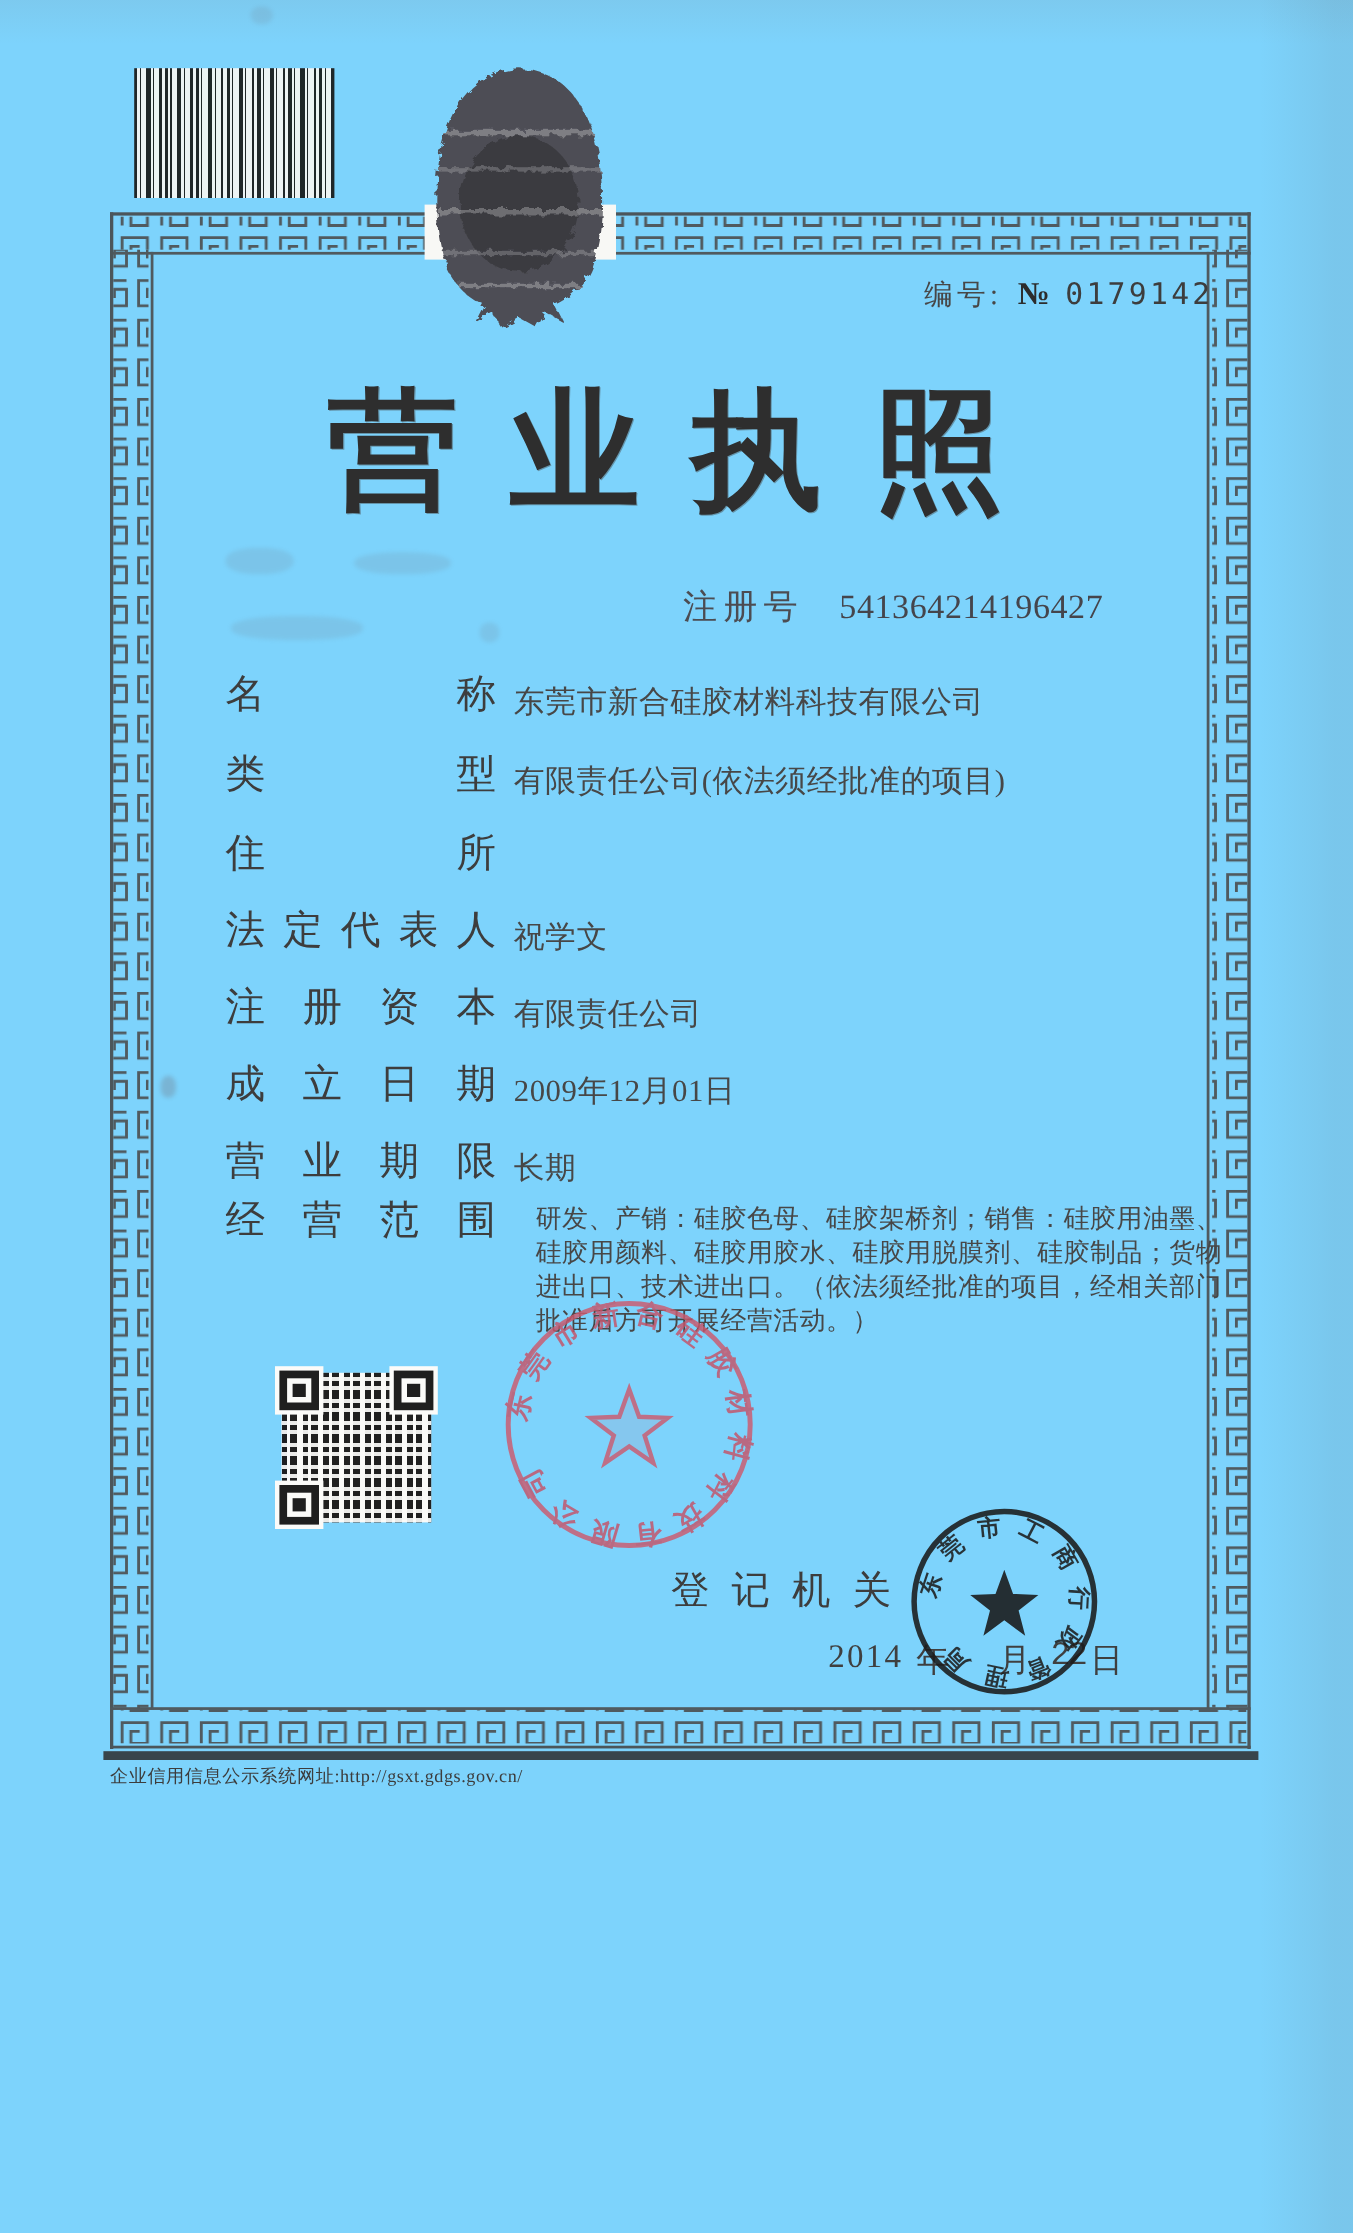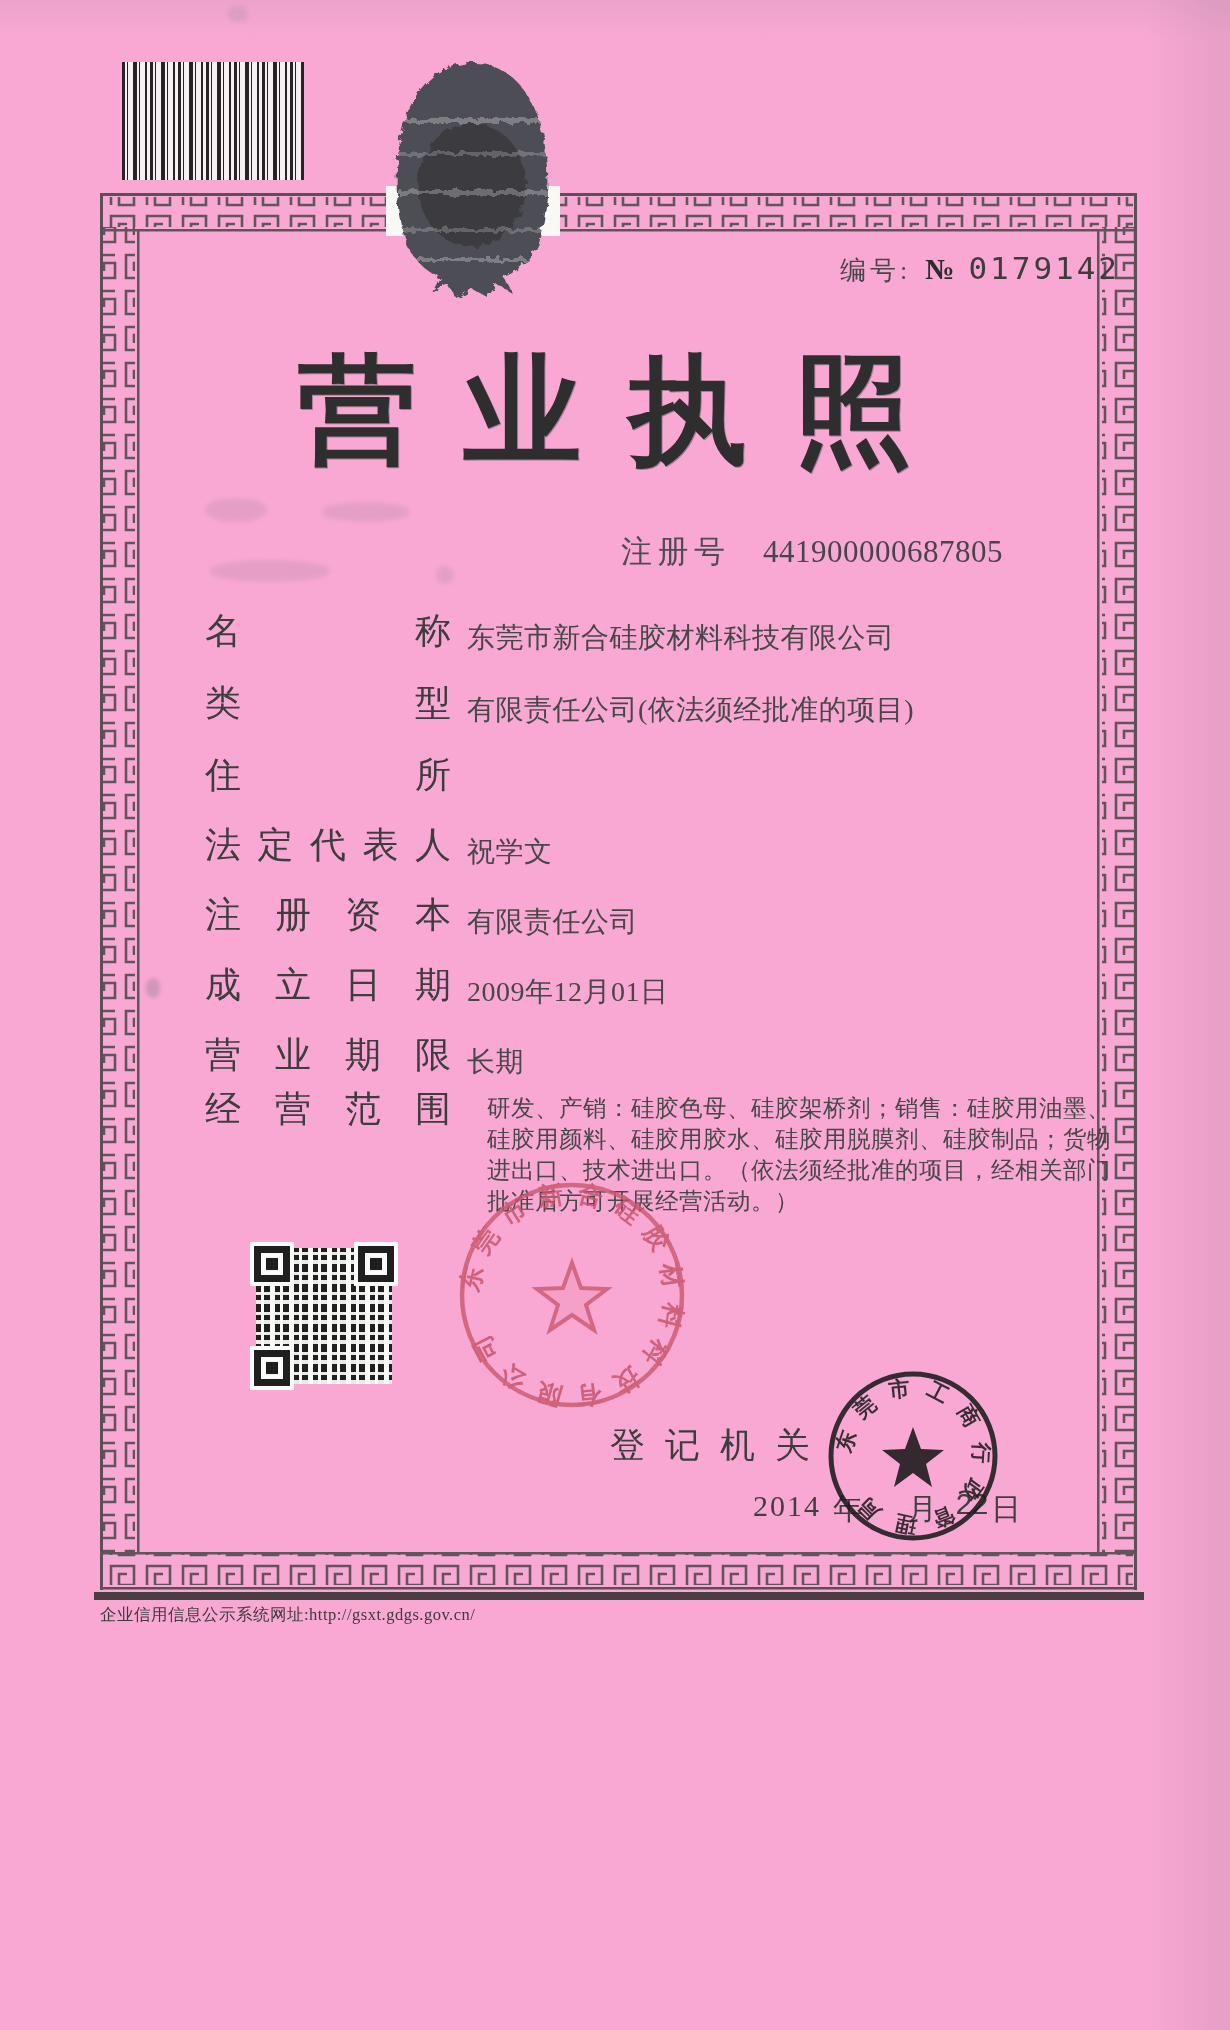--- a/index.html
+++ b/index.html
@@ -1,33 +1,33 @@
 <!DOCTYPE html>
 <html lang="zh"><head>
 <meta charset="utf-8">
 <style>
   html,body{margin:0;padding:0;background:#e9e9e6;}
-  #page{position:relative;width:1230px;height:2030px;background:#f9a8d4;overflow:hidden;
+  #page{position:relative;width:1230px;height:2030px;background:#7dd3fc;overflow:hidden;
         font-family:"Liberation Serif", serif;color:#3a3a3a;}
   .abs{position:absolute;}
   
   .shade-right{left:1145px;top:0;width:85px;height:2030px;
     background:linear-gradient(90deg,rgba(0,0,0,0) 0%,rgba(90,90,95,.10) 80%);}
   .shade-top{left:0;top:0;width:1230px;height:40px;
     background:linear-gradient(180deg,rgba(120,120,125,.10),rgba(0,0,0,0));}
   
   .barcode{left:122px;top:62px;width:182px;height:118px;opacity:.93;filter:blur(.3px);
     background:repeating-linear-gradient(90deg,#1a1a1a 0 3px,#f6f6f4 3px 5px,#1a1a1a 5px 6px,
       #f6f6f4 6px 11px,#1a1a1a 11px 15px,#f6f6f4 15px 17px,#1a1a1a 17px 18px,#f6f6f4 18px 23px,
       #1a1a1a 23px 25px,#f6f6f4 25px 28px);}
   
   .serial{left:840px;top:250px;display:flex;align-items:baseline;gap:14px;}
   .serial .lab{font-size:26px;letter-spacing:4px;color:#474747;}
   .serial .sym{font-size:29px;font-weight:bold;color:#2c2c2c;}
-  .serial .num{font-size:31px;letter-spacing:3px;color:#3d3d3d;font-family:"DejaVu Sans Mono",monospace;}
+  .serial .num{font-size:27px;letter-spacing:3px;color:#3d3d3d;font-family:"DejaVu Sans Mono",monospace;}
   
   .title{left:298px;top:340px;width:614px;display:flex;justify-content:space-between;
     font-family:"Liberation Sans",sans-serif;font-weight:bold;font-size:118px;line-height:1.2;
     color:#2e2e2e;text-shadow:1px 1px 0 rgba(70,70,70,.45);}
   
   .regno{left:621px;top:531px;display:flex;align-items:baseline;}
   .regno .labs{display:flex;width:104px;justify-content:space-between;font-size:31px;color:#4c4c52;}
   .regno .val{margin-left:38px;font-size:31px;letter-spacing:.5px;color:#45454c;}
   
   .frow{left:205px;display:flex;align-items:flex-start;}
@@ -145,21 +145,21 @@
     <div class="abs smudge" style="left:210px;top:560px;width:120px;height:22px;"></div>
     <div class="abs smudge" style="left:436px;top:566px;width:18px;height:18px;"></div>
     <div class="abs smudge" style="left:146px;top:978px;width:14px;height:20px;opacity:.3;"></div>
 
     <div class="abs regno">
       <span class="labs">
         <span>注</span>
         <span>册</span>
         <span>号</span>
       </span>
-      <span class="val">441900000687805</span>
+      <span class="val">541364214196427</span>
     </div>
 
     <div class="abs frow" style="top:612px;">
       <span class="flabel">
         <span>名</span>
         <span>称</span>
       </span>
       <span class="fvalue">东莞市新合硅胶材料科技有限公司</span>
     </div>
 

